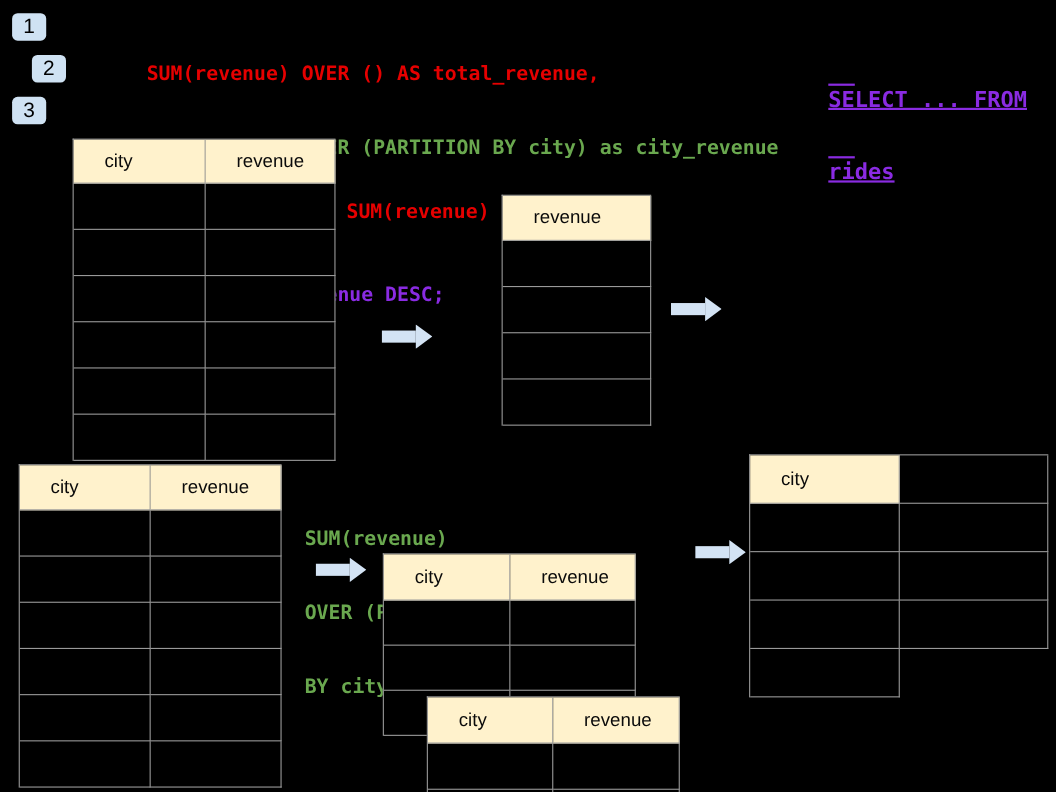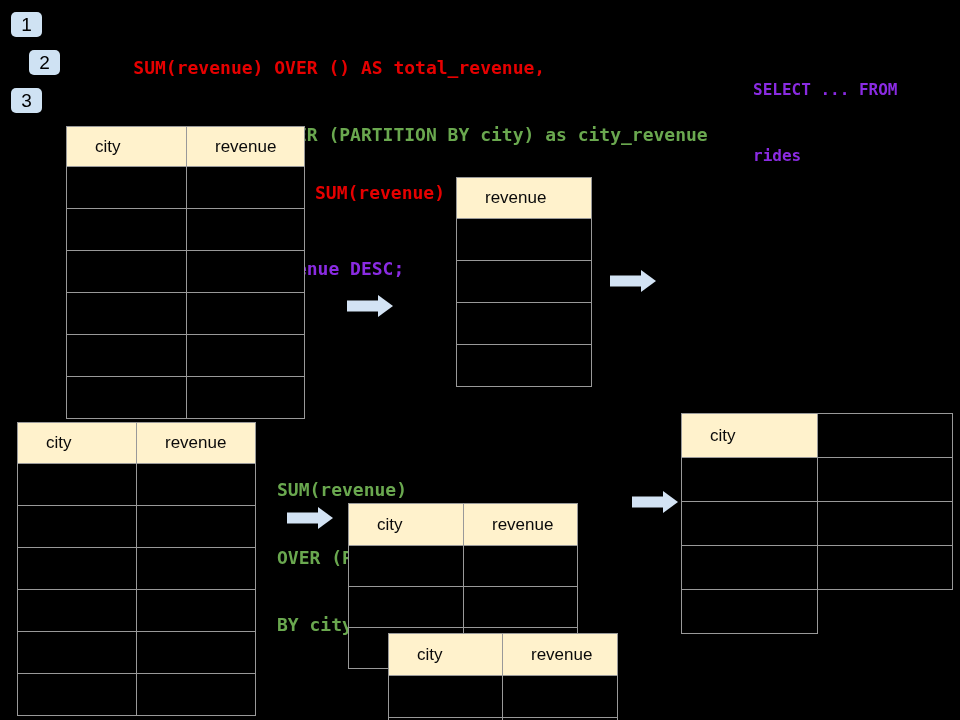--- a/index.html
+++ b/index.html
@@ -28,21 +28,21 @@
   .code{
     position:absolute;
     font-family:"DejaVu Sans Mono","Liberation Mono",monospace;
     font-weight:bold;
     white-space:pre;
   }
   #sql-code{left:90px;top:12px;font-size:18px;line-height:22.4px;}
   .c-purple{color:var(--purple);}
   .c-red{color:var(--red);}
   .c-green{color:var(--green);}
-  #side-note{left:753px;top:35px;font-size:16px;line-height:22px;color:var(--purple);}
+  #side-note{left:753px;top:35px;font-size:20px;line-height:22px;color:var(--purple);text-decoration:underline;}
   #label-total{left:315px;top:135px;font-size:18px;line-height:23px;color:var(--red);}
   #label-partition{left:277px;top:434px;font-size:18px;line-height:22.5px;color:var(--green);}
 
   
   .tbl{
     position:absolute;
     display:grid;
     background:#000;
     border-top:1px solid var(--tbl_border);
     border-left:1px solid var(--tbl_border);

